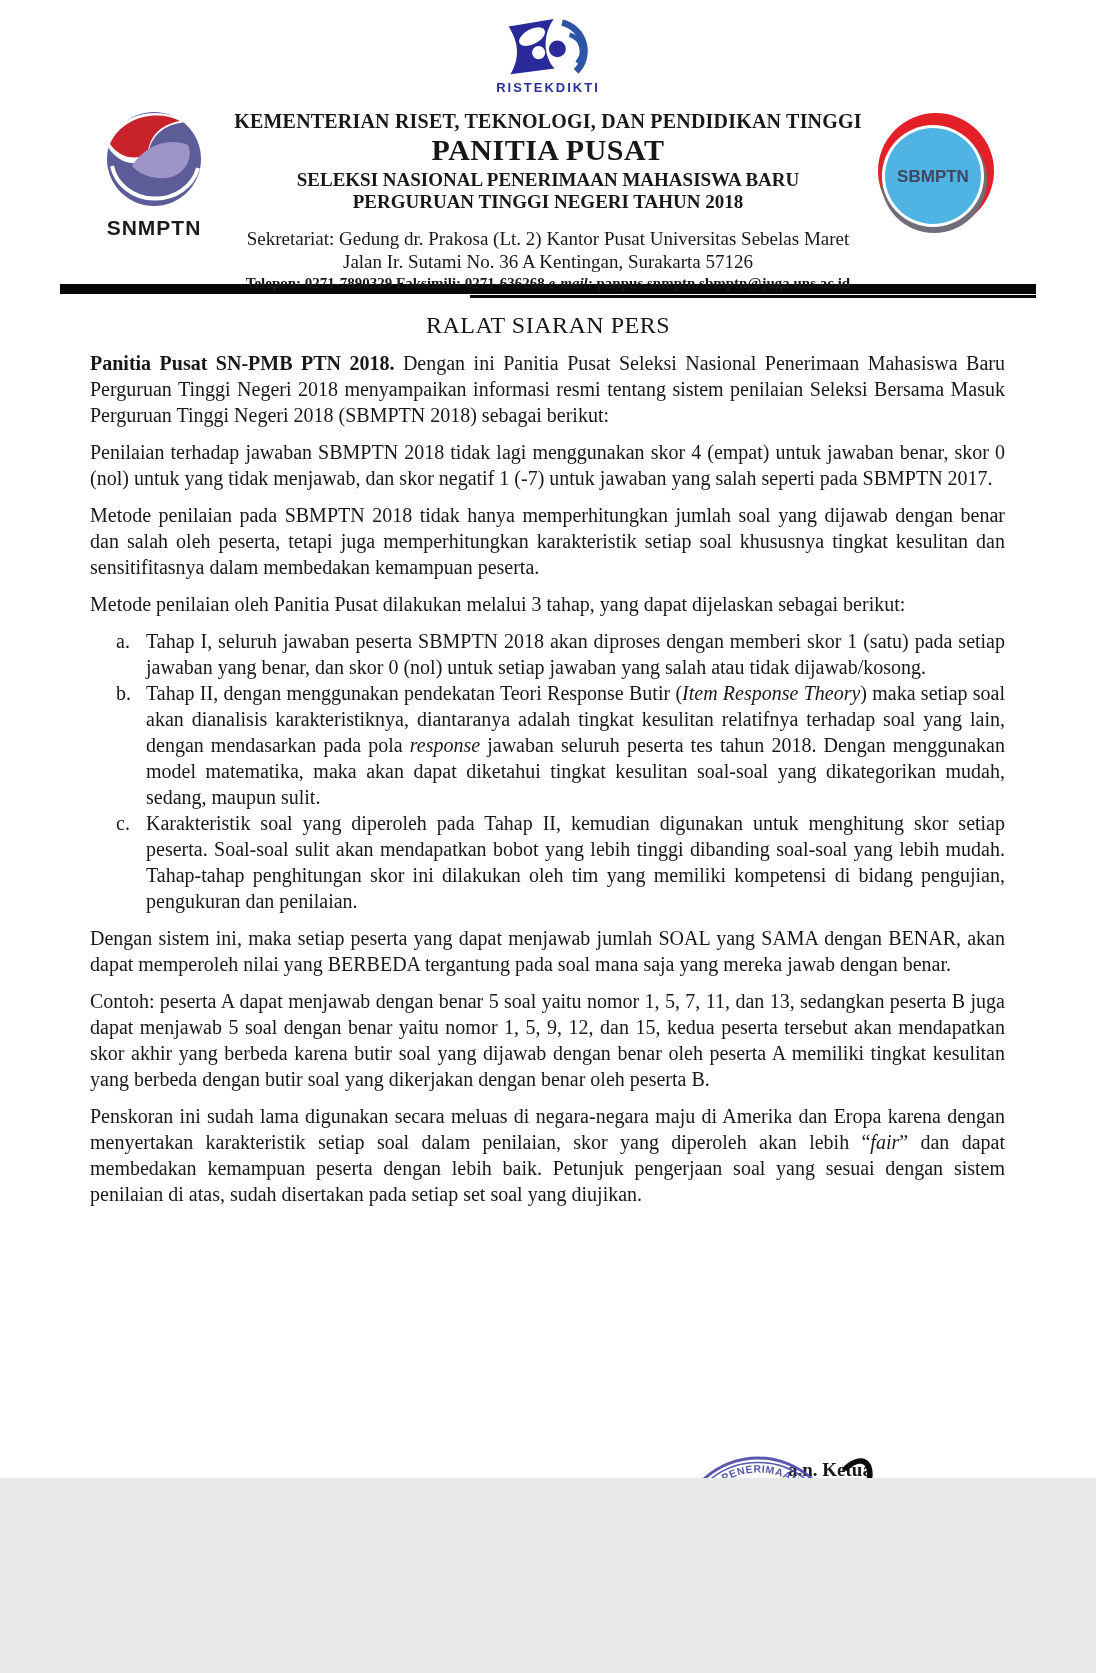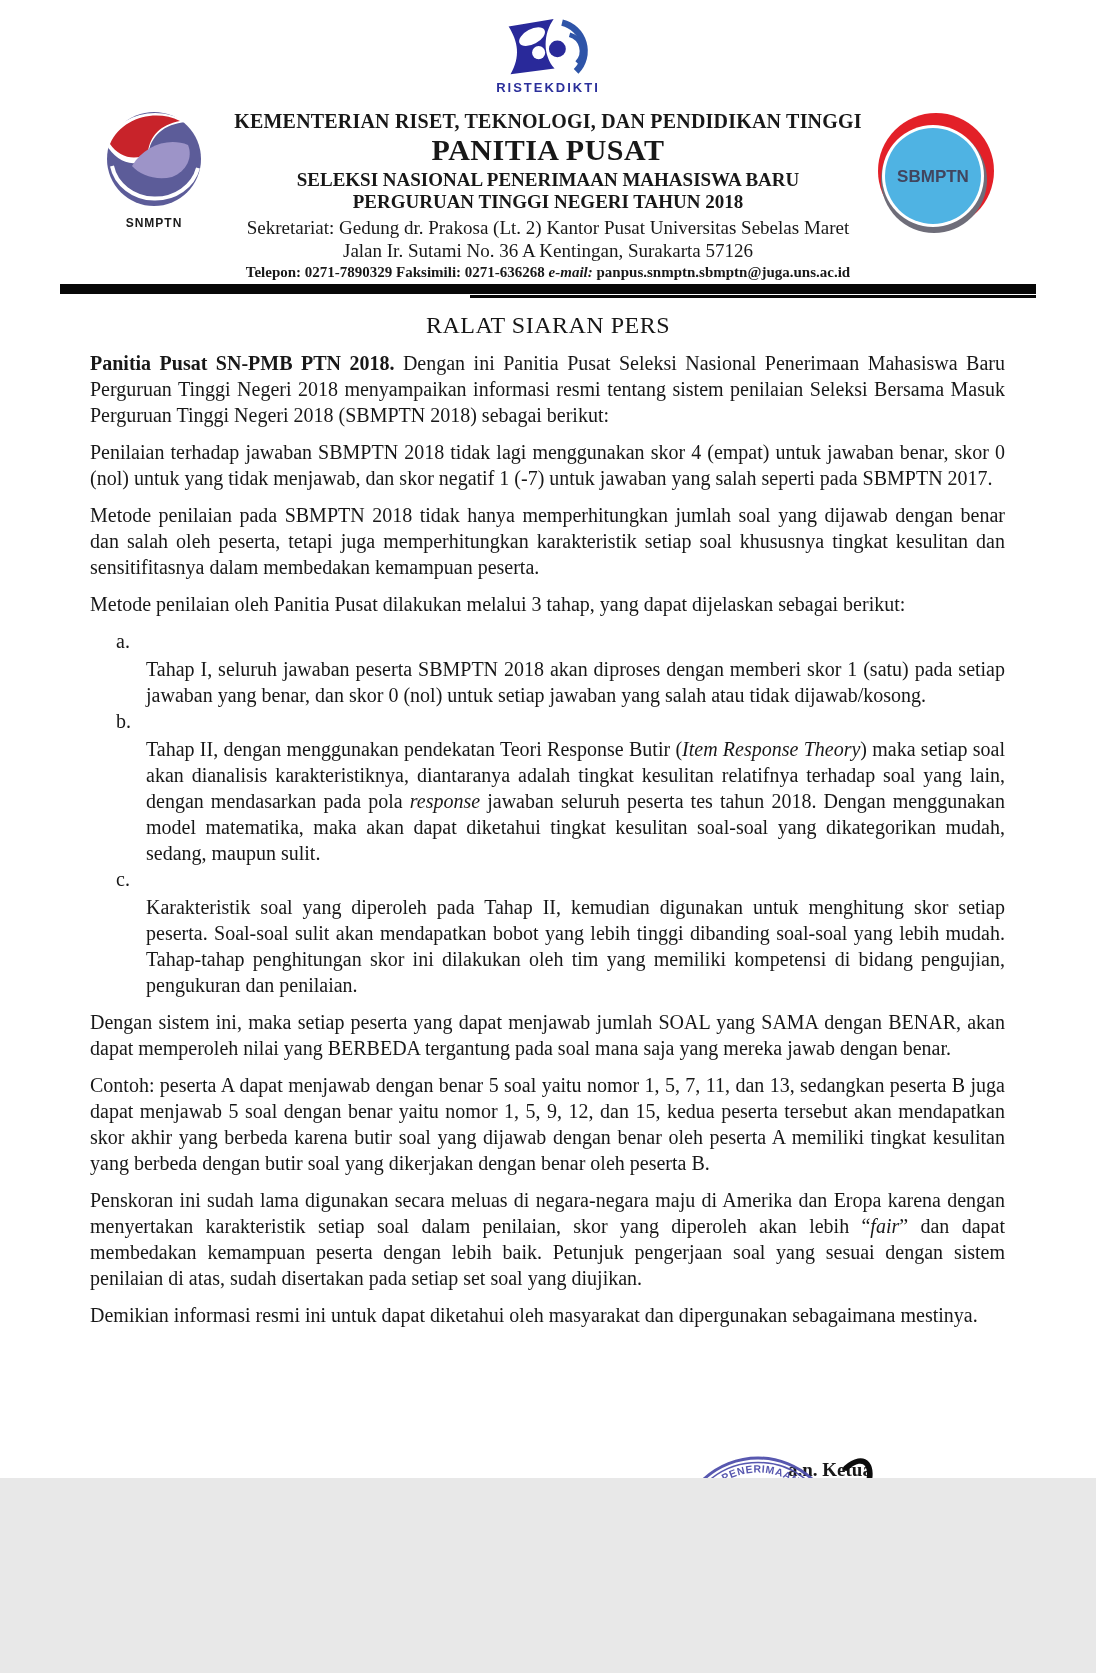--- a/index.html
+++ b/index.html
@@ -7,44 +7,44 @@
     position:relative; width:1096px; height:1478px; margin:0 auto;
     background:#ffffff; color:#181818; overflow:hidden;
     font-family:"Liberation Serif","DejaVu Serif",serif;
   }
   
   .letterhead{position:relative; height:284px;}
   .logo-top{position:absolute; left:50%; transform:translateX(-50%); top:16px; text-align:center;}
   .logo-top .lbl{font-family:"Liberation Sans",sans-serif; font-weight:bold; font-size:13px;
                  letter-spacing:2px; color:#2b2f9b; margin-top:-2px;}
   .logo-left{position:absolute; left:84px; top:104px; width:140px; text-align:center;}
-  .logo-left .lbl{font-family:"Liberation Sans",sans-serif; font-weight:bold; font-size:12px;
+  .logo-left .lbl{font-family:"Liberation Sans",sans-serif; font-weight:bold; font-size:21px;
                   letter-spacing:1px; color:#1b1b1b; margin-top:2px;}
   .logo-right{position:absolute; right:86px; top:110px;}
   .lh-text{position:absolute; top:110px; left:0; width:100%; text-align:center;}
   .lh-ministry{font-size:20px; font-weight:bold; line-height:22px; letter-spacing:.2px;}
   .lh-committee{font-size:30px; font-weight:bold; line-height:32px; margin-top:2px; letter-spacing:.5px;}
   .lh-sel{font-size:19px; font-weight:bold; line-height:22px;}
   .lh-sel.first{margin-top:3px;}
   .lh-addr{font-size:19px; line-height:23px;}
-  .lh-addr.first{margin-top:3px;text-align:center;}
+  .lh-addr.first{margin-top:14px;text-align:center;}
   .lh-contact{font-size:15px; line-height:19px; margin-top:1px; font-weight:bold;}
   .rule-wrap{margin:0 60px;}
   .rule-main{height:10px; background:#070707;}
   .rule-thin{height:3px; background:#070707; margin-top:1px; margin-left:42%;}
   
   .doc-title{text-align:center; font-size:24px; font-weight:normal; letter-spacing:.5px; margin:14px 0 10px 0;}
   .body{margin:0 91px 0 90px; font-size:20px; line-height:26px;}
   p.par{margin:11px 0 0 0; text-align:justify;}
   .run-bold{font-weight:bold;}
   .run-italic{font-style:italic;}
   .list{margin-top:11px;}
   .list-item{display:flex;}
   .list-item .marker{flex:0 0 30px; margin-left:26px;}
-  .list-item .li-text{flex:1; text-align:justify;margin-top:28px;}
+  .list-item .li-text{flex:1; text-align:justify;}
   
   .place-date{position:absolute; top:1496px; right:91px; font-weight:bold; font-size:20px;}
   .on-behalf{position:absolute; top:1459px; left:788px; font-weight:bold; font-size:19px;}
   .role{position:absolute; top:1554px; left:821px; font-weight:bold; font-size:19px;}
   .signer{position:absolute; top:1585px; left:818px; font-weight:bold; font-size:20px; letter-spacing:.3px;}
   .stamp{position:absolute; left:672px; top:1452px; color:#4c4caa; opacity:.93; z-index:1;}
   .stamp .ring{fill:none; stroke:currentColor;}
   .stamp .band{stroke:currentColor;}
   .stamp text{fill:currentColor;}
   .stamp-center{font-family:"Liberation Sans",sans-serif; font-weight:bold; font-size:16px;}
@@ -129,21 +129,20 @@
       </div>
       <div class="list-item">
         <span class="marker">c.</span>
         <span class="li-text"><span>Karakteristik soal yang diperoleh pada Tahap II, kemudian digunakan untuk menghitung skor setiap peserta. Soal-soal sulit akan mendapatkan bobot yang lebih tinggi dibanding soal-soal yang lebih mudah. Tahap-tahap penghitungan skor ini dilakukan oleh tim yang memiliki kompetensi di bidang pengujian, pengukuran dan penilaian.</span></span>
       </div>
     </div>
 
     <p class="par">Dengan sistem ini, maka setiap peserta yang dapat menjawab jumlah SOAL yang SAMA dengan BENAR, akan dapat memperoleh nilai yang BERBEDA tergantung pada soal mana saja yang mereka jawab dengan benar.</p>
     <p class="par">Contoh: peserta A dapat menjawab dengan benar 5 soal yaitu nomor 1, 5, 7, 11, dan 13, sedangkan peserta B juga dapat menjawab 5 soal dengan benar yaitu nomor 1, 5, 9, 12, dan 15, kedua peserta tersebut akan mendapatkan skor akhir yang berbeda karena butir soal yang dijawab dengan benar oleh peserta A memiliki tingkat kesulitan yang berbeda dengan butir soal yang dikerjakan dengan benar oleh peserta B.</p>
     <p class="par"><span>Penskoran ini sudah lama digunakan secara meluas di negara-negara maju di Amerika dan Eropa karena dengan menyertakan karakteristik setiap soal dalam penilaian, skor yang diperoleh akan lebih “</span><span class="run-italic">fair</span><span>” dan dapat membedakan kemampuan peserta dengan lebih baik. Petunjuk pengerjaan soal yang sesuai dengan sistem penilaian di atas, sudah disertakan pada setiap set soal yang diujikan.</span></p>
-    <p class="par">Demikian informasi resmi ini untuk dapat diketahui oleh masyarakat dan dipergunakan sebagaimana mestinya.</p>
   </div>
 
   <div class="place-date">Surabaya, 9 April 2018</div>
   <div class="on-behalf">a.n. Ketua</div>
   <div class="role">Sekretaris</div>
 
   <svg class="stamp" width="172" height="172" viewBox="0 0 172 172">
     <defs>
       <path id="arcTop" d="M 26,114 A 66,66 0 1 1 146,114"></path>
       <path id="arcBot" d="M 24,112 A 67,67 0 0 0 148,112"></path>

